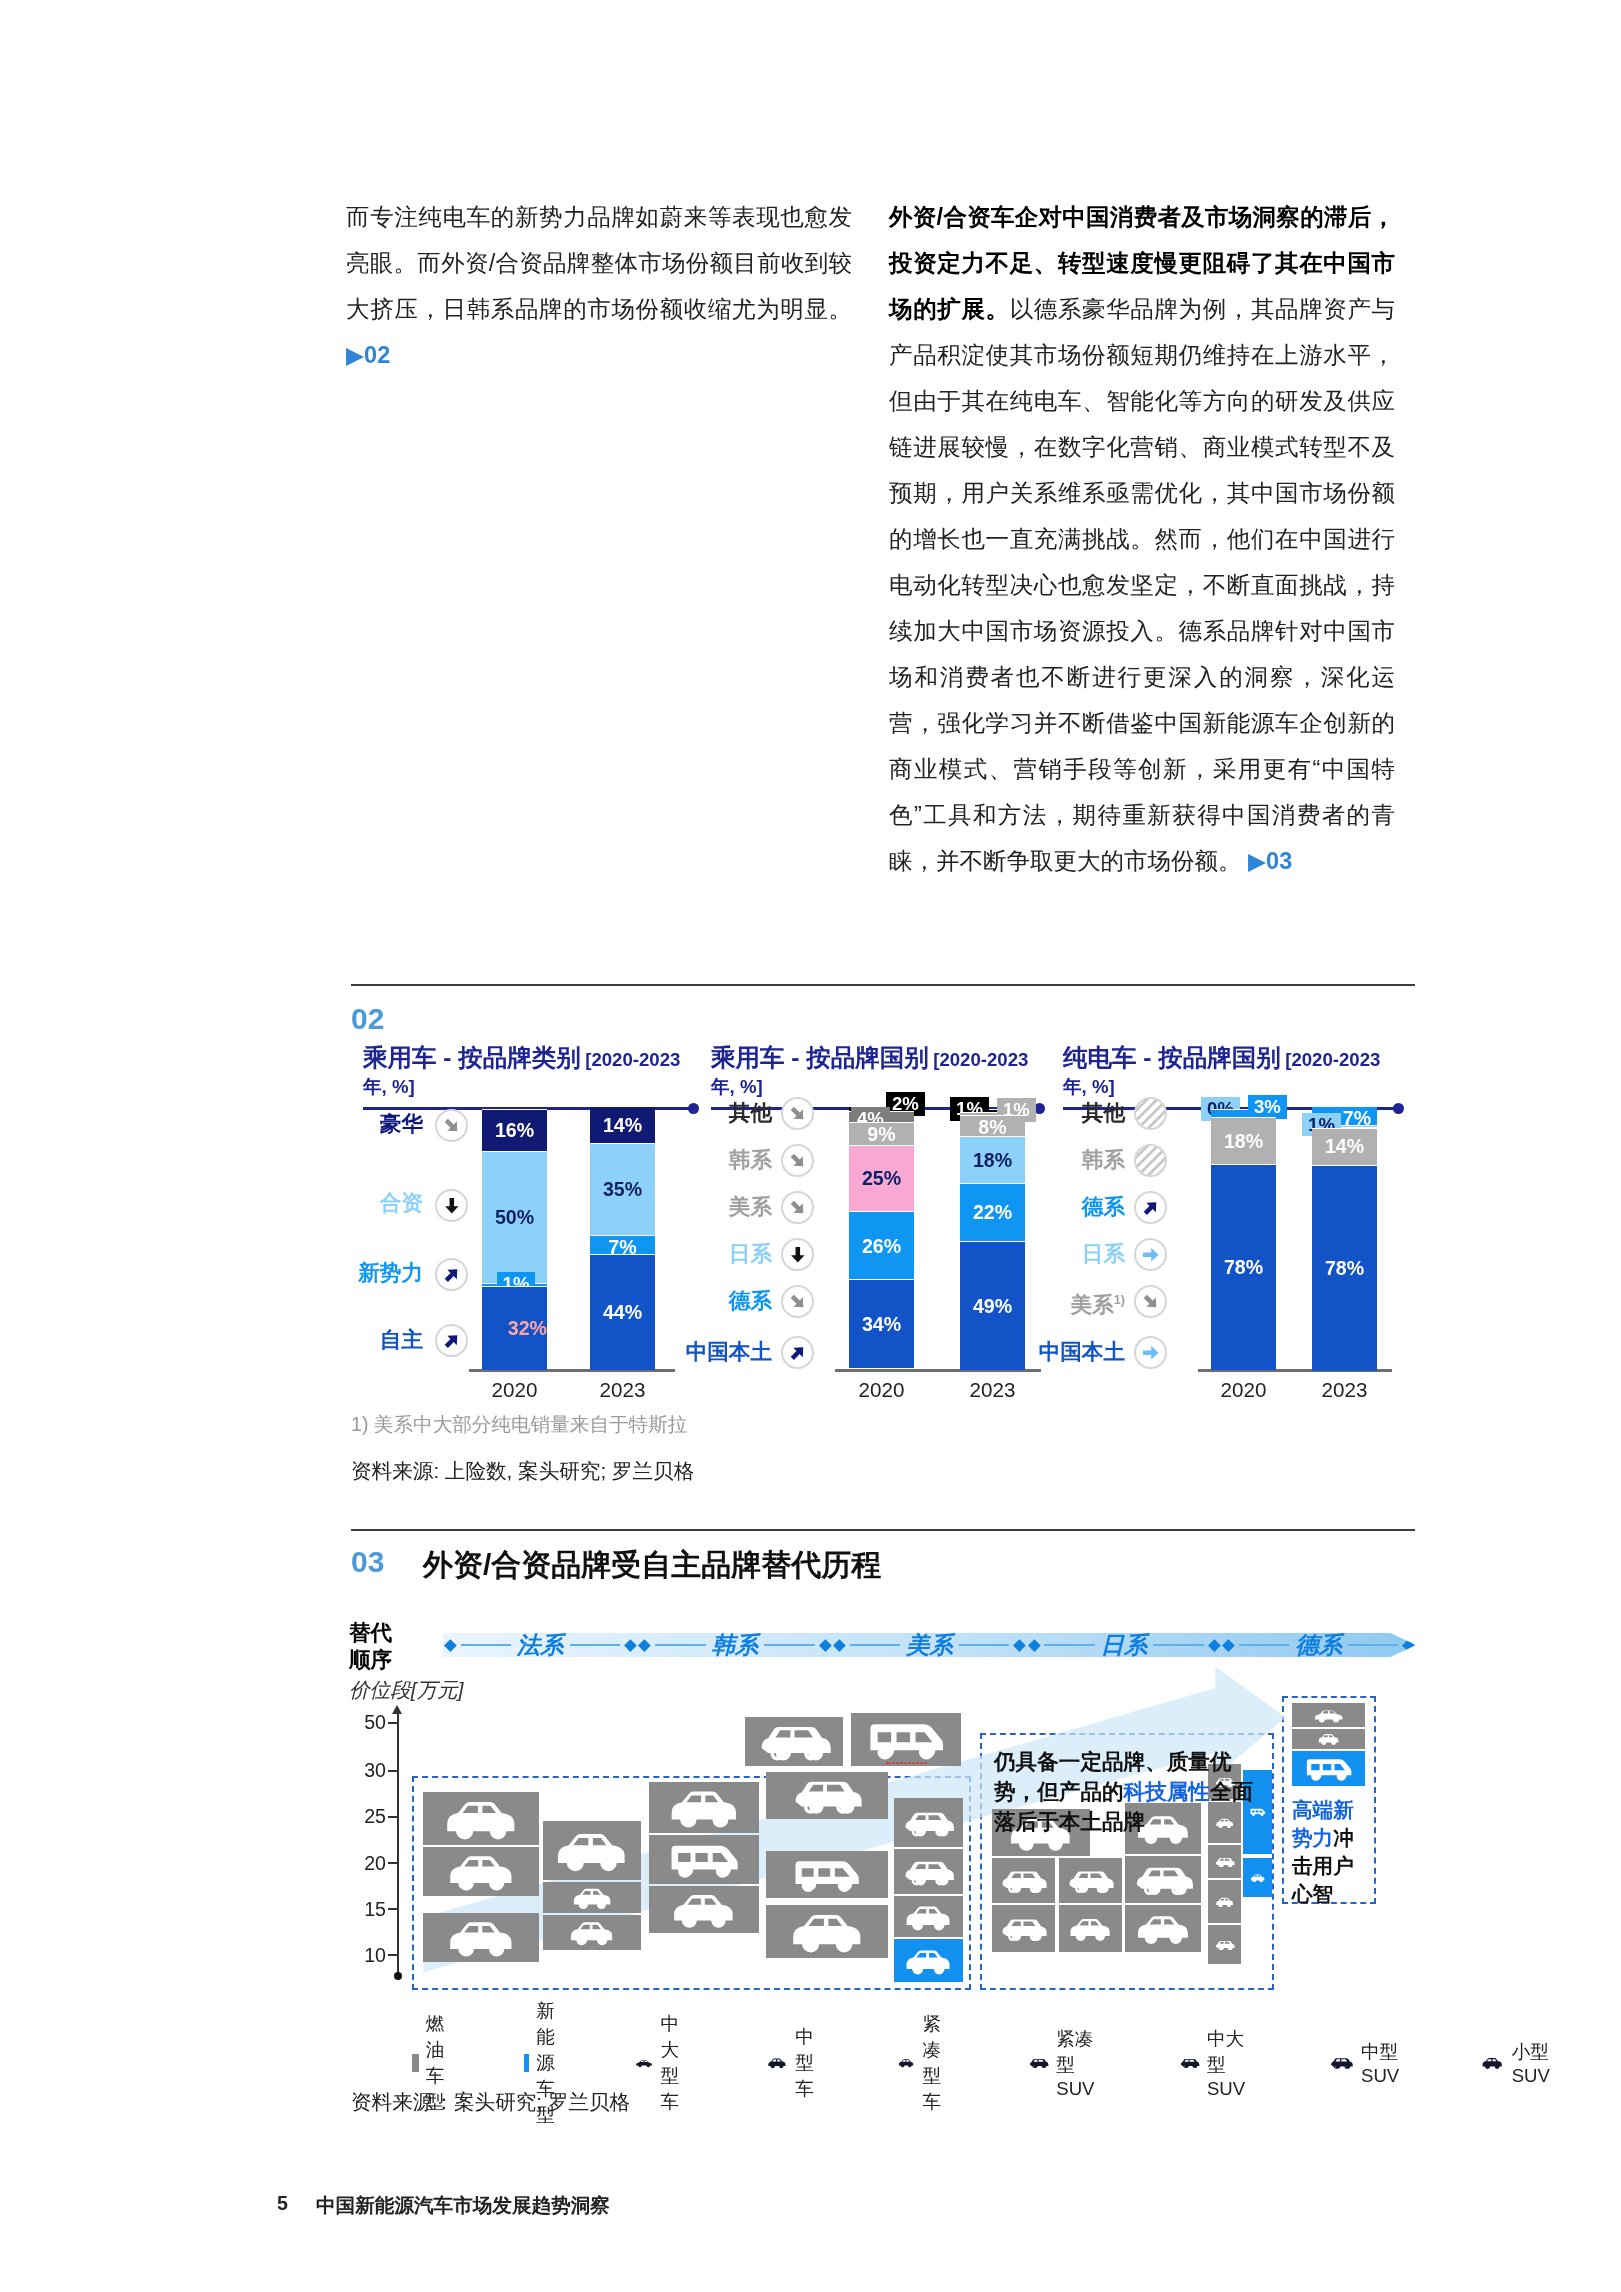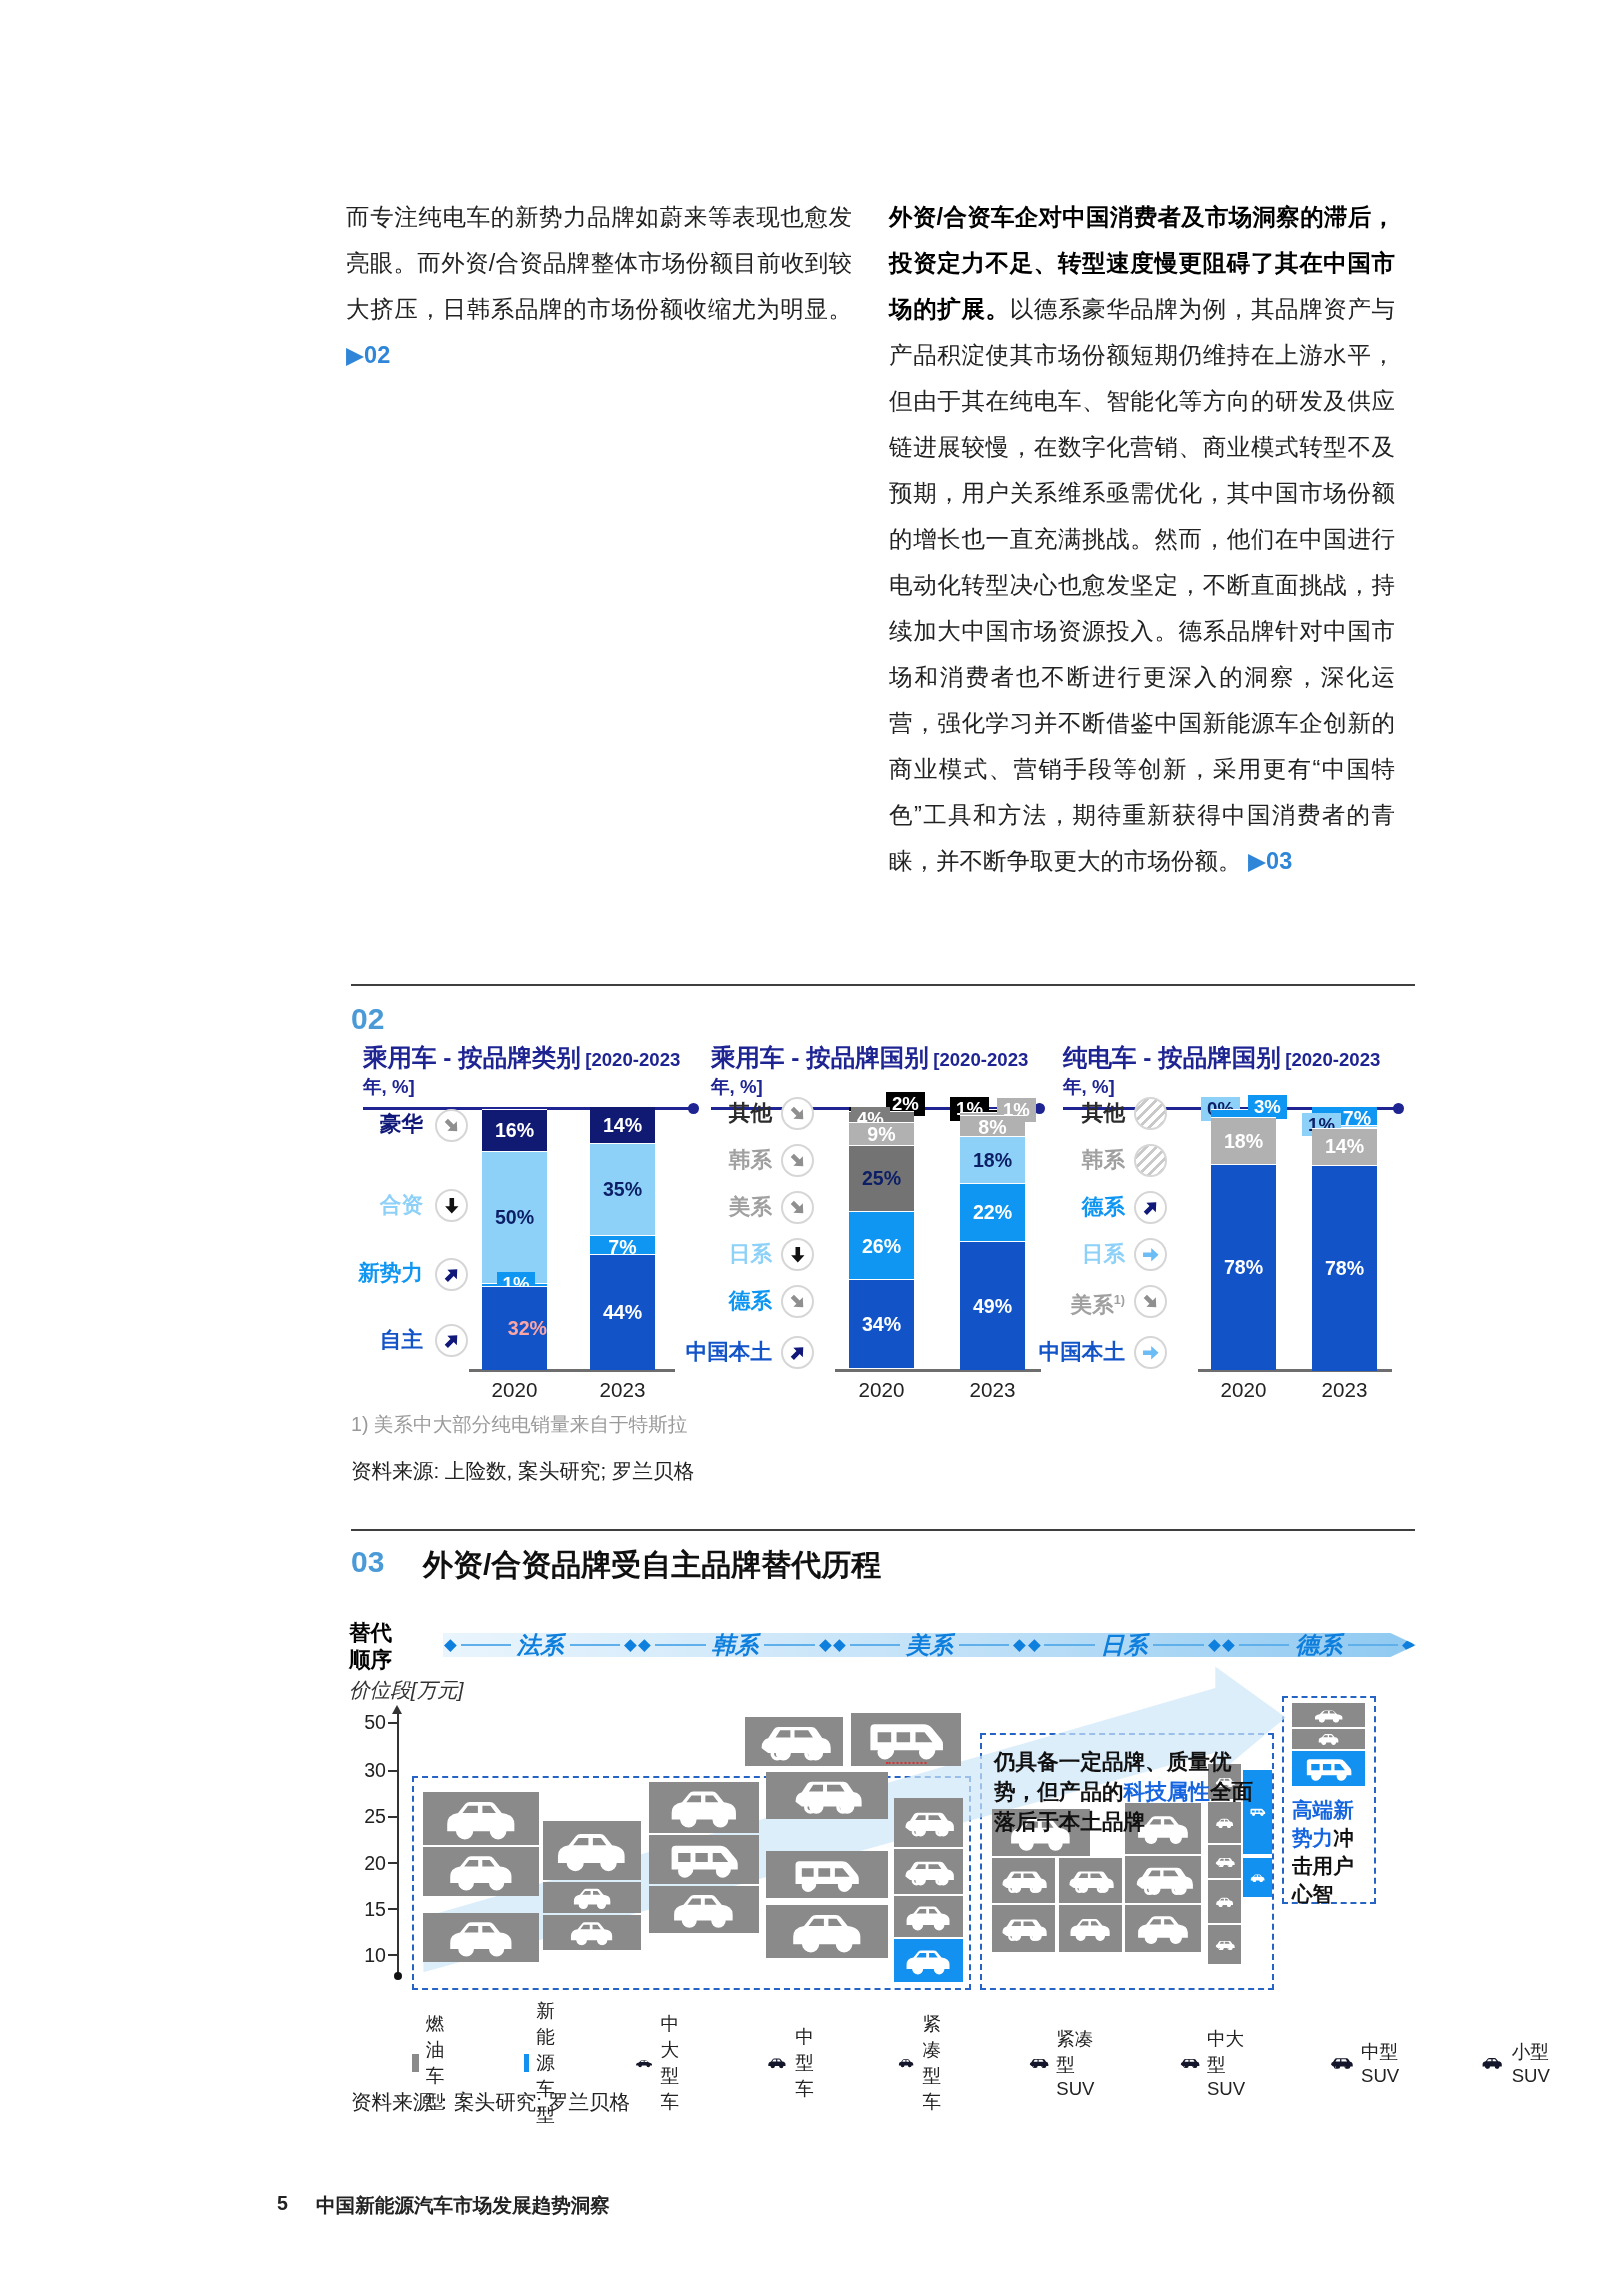--- a/index.html
+++ b/index.html
@@ -131,21 +131,21 @@
       </div>
   </div>
 
   <div id="charts02">
       <div class="legend-label" style="left: 286px; top: 1111px; color: rgb(16, 24, 122);">豪华</div>
       <div class="arrow-circle" style="left: 435px; top: 1109px;">
         <svg width="19.6" height="19.6" style="color: rgb(143, 143, 143); transform: rotate(45deg);" viewBox="0 0 20 20">
           <use href="#ic-arrow"></use>
         </svg>
       </div>
-      <div class="legend-label" style="left: 286px; top: 1192px; color: rgb(142, 209, 248);">合资</div>
+      <div class="legend-label" style="left: 286px; top: 1192px; color: rgb(142, 209, 248); font-family: Liberation Mono, monospace;">合资</div>
       <div class="arrow-circle" style="left: 435px; top: 1189px;">
         <svg width="19.6" height="19.6" style="color: rgb(17, 17, 17); transform: rotate(90deg);" viewBox="0 0 20 20">
           <use href="#ic-arrow"></use>
         </svg>
       </div>
       <div class="legend-label" style="left: 286px; top: 1260px; color: rgb(14, 150, 242);">新势力</div>
       <div class="arrow-circle" style="left: 435px; top: 1258px;">
         <svg width="19.6" height="19.6" style="color: rgb(16, 24, 122); transform: rotate(-45deg);" viewBox="0 0 20 20">
           <use href="#ic-arrow"></use>
         </svg>
@@ -224,21 +224,21 @@
       </div>
       <div class="axisline" style="left: 835px; top: 1369px; width: 206px;"></div>
       <div class="bar" style="left: 849px; top: 1106px; height: 264px;">
         <div class="seg" style="top: 0px; height: 4.9px; background: rgb(0, 0, 0);"></div>
         <div class="badge" style="left: 37px; top: -13.7px; background: rgb(0, 0, 0); color: rgb(255, 255, 255);">2%</div>
         <div class="seg" style="top: 4.9px; height: 10.8px; background: rgb(125, 125, 125);"></div>
         <div class="badge" style="left: 2px; top: 1px; background: rgb(125, 125, 125); color: rgb(255, 255, 255);">4%</div>
         <div class="seg" style="top: 15.7px; height: 23.5px; background: rgb(177, 177, 177);">
           <div class="seg-label" style="top: 0px; color: rgb(255, 255, 255);">9%</div>
         </div>
-        <div class="seg" style="top: 39px; height: 66px; background: #737373;">
+        <div class="seg" style="top: 39px; height: 66px; background: #f9a8d4;">
           <div class="seg-label" style="top: 21px; color: rgb(12, 31, 102);">25%</div>
         </div>
         <div class="seg" style="top: 105px; height: 69px; background: rgb(14, 150, 242);">
           <div class="seg-label" style="top: 22.5px; color: rgb(255, 255, 255);">26%</div>
         </div>
         <div class="seg" style="top: 173px; height: 89px; background: rgb(18, 84, 200);">
           <div class="seg-label" style="top: 33px; color: rgb(255, 255, 255);">34%</div>
         </div>
       </div>
       <div class="yearlbl" style="left: 849px; top: 1378px;">2020</div>

